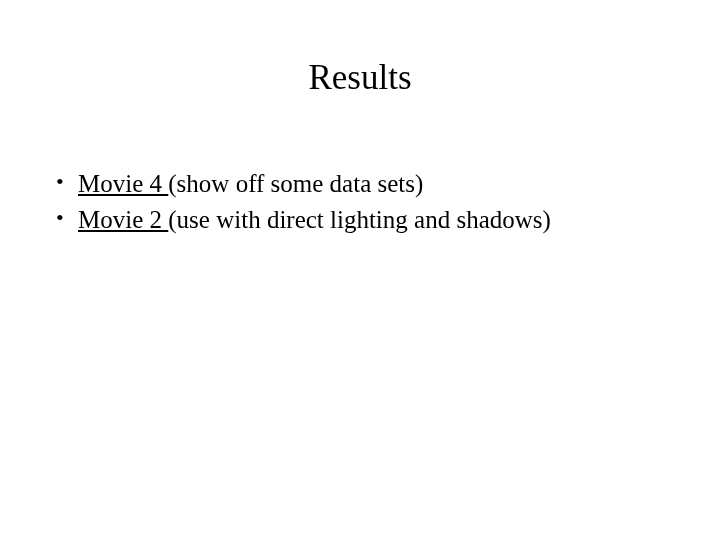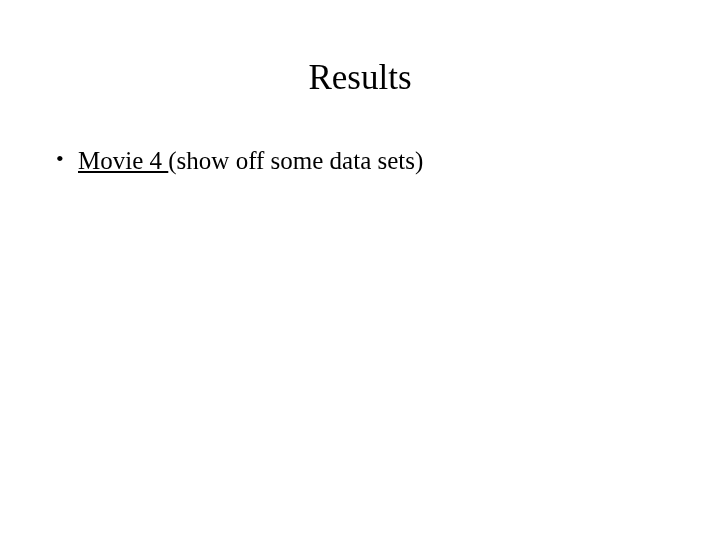--- a/index.html
+++ b/index.html
@@ -8,21 +8,21 @@
       height: 540px;
       background: #ffffff;
       font-family: "Times New Roman", Times, serif;
       color: #000000;
       padding: 58px 42px 0 42px;
     }
     .title {
       text-align: center;
       font-size: 35px;
       font-weight: normal;
-      margin-bottom: 46px;
+      margin-bottom: 69px;
     }
     ul.bullets {
       list-style: none;
       padding-left: 10px;
     }
     ul.bullets li {
       font-size: 25px;
       line-height: 1.35;
       margin-bottom: 2px;
       padding-left: 26px;
@@ -45,13 +45,16 @@
   </style>
 </head>
 <body>
 
 <h1 class="title">Results</h1>
 
 <ul class="bullets">
   <li>
     <span class="link">Movie 4 </span><span class="desc-wrap">(show off some data sets)</span>
   </li>
+  <li>
+    <span class="link">Movie 2 </span><span class="desc-wrap">(use with direct lighting and shadows)</span>
+  </li>
 </ul>
 
 </body></html>

